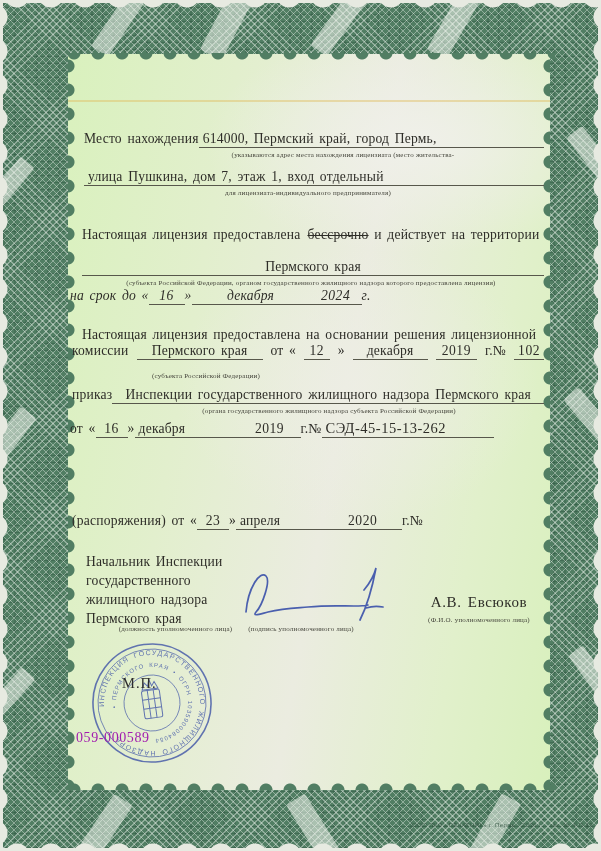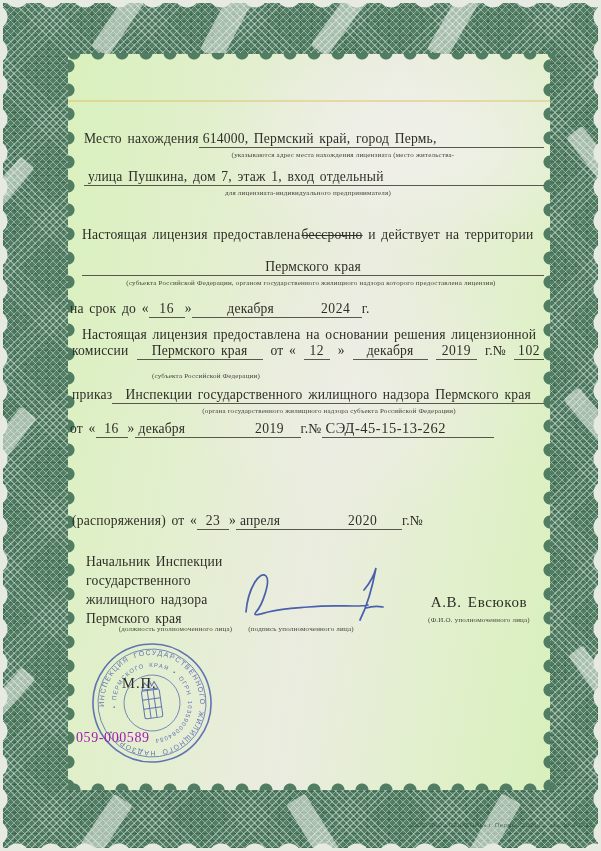--- a/index.html
+++ b/index.html
@@ -54,21 +54,21 @@
   .content { position:absolute; inset:0; z-index:3; color:#2e2d28;
     font-size:13.6px; letter-spacing:.2px; word-spacing:2px; }
   .row { position:absolute; left:10px; right:6px; display:flex; align-items:baseline; line-height:17px; }
   .lbl { white-space:nowrap; }
   .u  { border-bottom:1.2px solid #57574b; padding:0 4px; white-space:nowrap; }
   .uc { border-bottom:1.2px solid #57574b; text-align:center; }
   .flex1 { flex:1; }
   .hint { position:absolute; font-size:7px; letter-spacing:.2px; word-spacing:0;
     color:#45453c; text-align:center; line-height:9px; }
   .plain { position:absolute; left:14px; right:8px; line-height:17px; }
-  .struck { text-decoration:line-through; text-decoration-thickness:1.4px; margin-left:1px; }
+  .struck { text-decoration:line-through; text-decoration-thickness:1.4px; margin-left:7px; }
   .num { letter-spacing:.5px; }
 
   .sig-pos { position:absolute; left:18px; top:498px; width:190px; line-height:19px; }
   .sig-pos-hint { left:20px; top:571px; width:175px; }
   .sig-svg { position:absolute; left:168px; top:508px; }
   .sig-hint { left:128px; top:571px; width:210px; }
   .sig-name { position:absolute; left:336px; top:540px; width:150px; text-align:center;
     font-size:15px; letter-spacing:.6px; }
   .name-hint { left:330px; top:562px; width:162px; }
 
@@ -132,21 +132,21 @@
 
     <div class="plain" style="top:172px;">
       <span>Настоящая лицензия предоставлена</span><span class="struck">бессрочно</span>
       <span>и действует на территории</span>
     </div>
     <div class="row" style="top:204px;left:14px;">
       <span class="uc flex1">Пермского края</span>
     </div>
     <div class="hint" style="left:10px;top:225px;right:6px;">(субъекта Российской Федерации, органом государственного жилищного надзора которого предоставлена лицензия)</div>
 
-    <div class="row" style="top:246px;left:2px;">
+    <div class="row" style="top:233px;left:2px;font-style:italic;">
       <span class="lbl">на срок до «</span>
       <span class="u num" style="width:36px;text-align:center;">16</span>
       <span class="lbl">»</span>
       <span class="u" style="width:118px;text-align:center;">декабря</span>
       <span class="u num" style="width:52px;text-align:center;">2024</span>
       <span class="lbl">г.</span>
     </div>
 
     <div class="plain" style="top:272px;">Настоящая лицензия предоставлена на основании решения лицензионной</div>
     <div class="row" style="top:288px;left:4px;gap:8px;">

